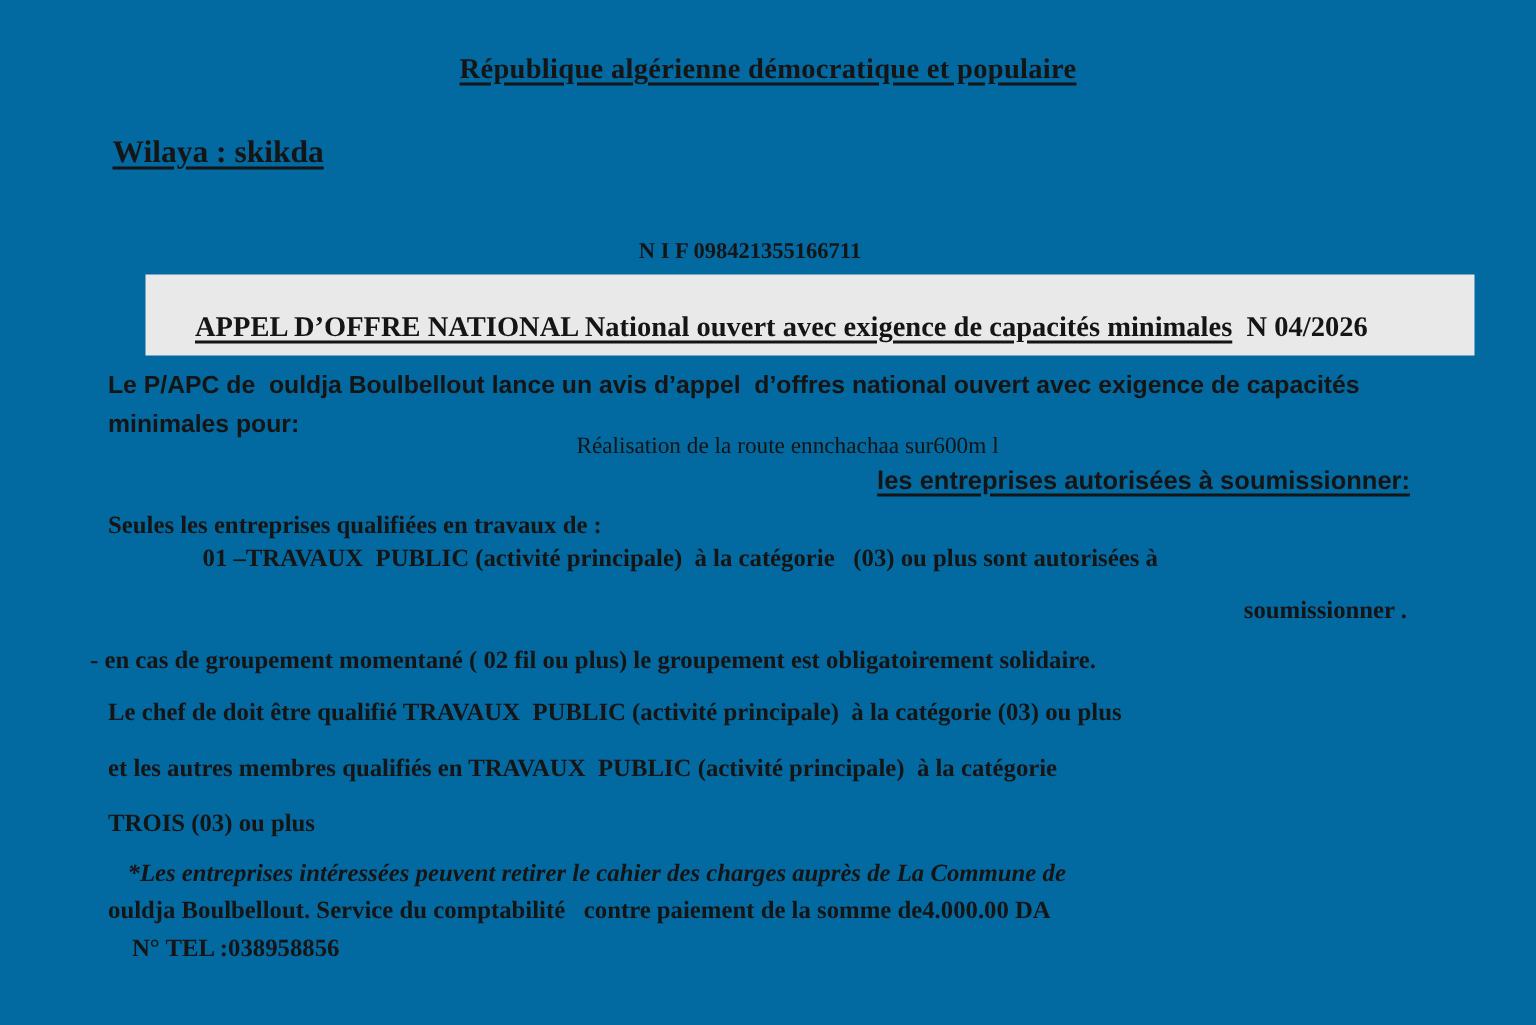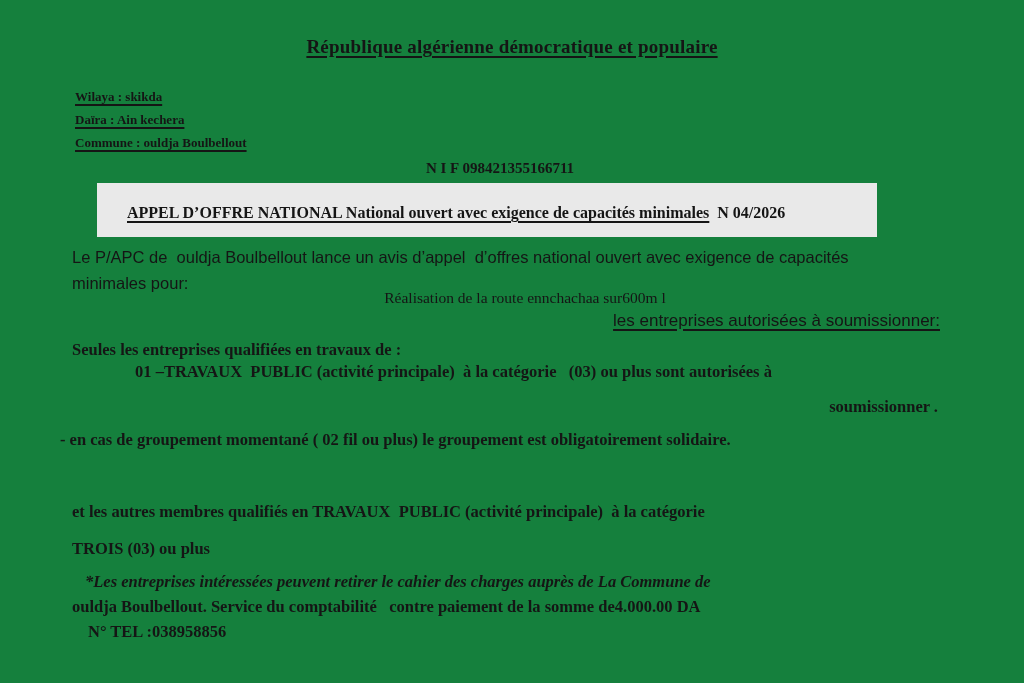--- a/index.html
+++ b/index.html
@@ -1,50 +1,50 @@
 <!DOCTYPE html>
 <html><head>
 <meta charset="utf-8">
 <style>
   html, body { margin: 0; padding: 0; background: #ffffff; }
   .page {
     position: relative;
     width: 1024px;
     height: 683px;
-    background: #15803d;
+    background: #0369a1;
     overflow: hidden;
     color: #151515;
   }
   .abs { position: absolute; white-space: pre-wrap; }
   .serif-b  { font-family: "Liberation Serif", serif; font-weight: bold; }
   .serif-r  { font-family: "Liberation Serif", serif; font-weight: normal; }
-  .sans-b   { font-family: "Liberation Sans", sans-serif; font-weight: normal; }
+  .sans-b   { font-family: "Liberation Sans", sans-serif; font-weight: bold; }
   .u {
     text-decoration: underline;
     text-decoration-thickness: 2px;
     text-underline-offset: 3px;
   }
   .title {
     left: 0; top: 36px; width: 1024px;
     text-align: center;
     font-size: 19px;
     letter-spacing: 0.2px;
   }
-  .hdr { left: 75px; font-size: 13px; }
+  .hdr { left: 75px; font-size: 21px; }
   .nif {
     left: 0; top: 160px; width: 1000px;
     text-align: center;
     font-size: 15px;
   }
   .banner {
     left: 97px; top: 183px;
-    width: 780px; height: 54px;
+    width: 886px; height: 54px;
     box-sizing: border-box;
     padding: 3px 0 0 14px;
-    font-size: 16px;
+    font-size: 19px;
   }
   .intro {
     left: 72px; top: 244px; width: 850px;
     font-size: 16.5px;
     line-height: 26px;
   }
   .project {
     left: 0; top: 289px; width: 1050px;
     text-align: center;
     font-size: 15.5px;
@@ -54,23 +54,21 @@
 </style>
 </head>
 <body>
 
 <div class="page">
 
   <div class="abs title serif-b u">République algérienne démocratique et populaire</div>
 
   <div class="abs hdr serif-b u" style="top: 89px;">Wilaya : skikda</div>
 
-  <div class="abs hdr serif-b u" style="top: 112px;">Daïra : Ain kechera</div>
 
-  <div class="abs hdr serif-b u" style="top: 135px;">Commune : ouldja Boulbellout</div>
 
   <div class="abs nif serif-b">N I F 098421355166711</div>
 
   <div class="abs banner serif-b" style="background: #e9e9e9;">
     <span class="u">APPEL D’OFFRE NATIONAL National ouvert avec exigence de capacités minimales</span><span>&nbsp;&nbsp;</span><span>N 04/2026</span>
   </div>
 
   <div class="abs intro sans-b">Le P/APC de  ouldja Boulbellout lance un avis d’appel  d’offres national ouvert avec exigence de capacités minimales pour:</div>
 
   <div class="abs project serif-r">Réalisation de la route ennchachaa sur600m l</div>
@@ -78,20 +76,21 @@
   <div class="abs authorized sans-b u">les entreprises autorisées à soumissionner:</div>
 
   <div class="abs body-line serif-b" style="left: 72px; top: 340px; font-family: Liberation Serif, serif;">Seules les entreprises qualifiées en travaux de :</div>
 
   <div class="abs body-line serif-b" style="left: 135px; top: 362px;">01 –TRAVAUX  PUBLIC (activité principale)  à la catégorie   (03) ou plus sont autorisées à</div>
 
   <div class="abs body-line serif-b" style="right: 86px; top: 397px;">soumissionner .</div>
 
   <div class="abs body-line serif-b" style="left: 60px; top: 430px;">- en cas de groupement momentané ( 02 fil ou plus) le groupement est obligatoirement solidaire.</div>
 
+  <div class="abs body-line serif-b" style="left: 72px; top: 465px;">Le chef de doit être qualifié TRAVAUX  PUBLIC (activité principale)  à la catégorie (03) ou plus</div>
 
   <div class="abs body-line serif-b" style="left: 72px; top: 502px;">et les autres membres qualifiés en TRAVAUX  PUBLIC (activité principale)  à la catégorie</div>
 
   <div class="abs body-line serif-b" style="left: 72px; top: 539px;">TROIS (03) ou plus</div>
 
   <div class="abs body-line serif-b" style="left: 85px; top: 572px; font-style: italic;">*Les entreprises intéressées peuvent retirer le cahier des charges auprès de La Commune de</div>
 
   <div class="abs body-line serif-b" style="left: 72px; top: 597px;">ouldja Boulbellout. Service du comptabilité   contre paiement de la somme de4.000.00 DA</div>
 
   <div class="abs body-line serif-b" style="left: 88px; top: 622px;">N° TEL :038958856</div>

